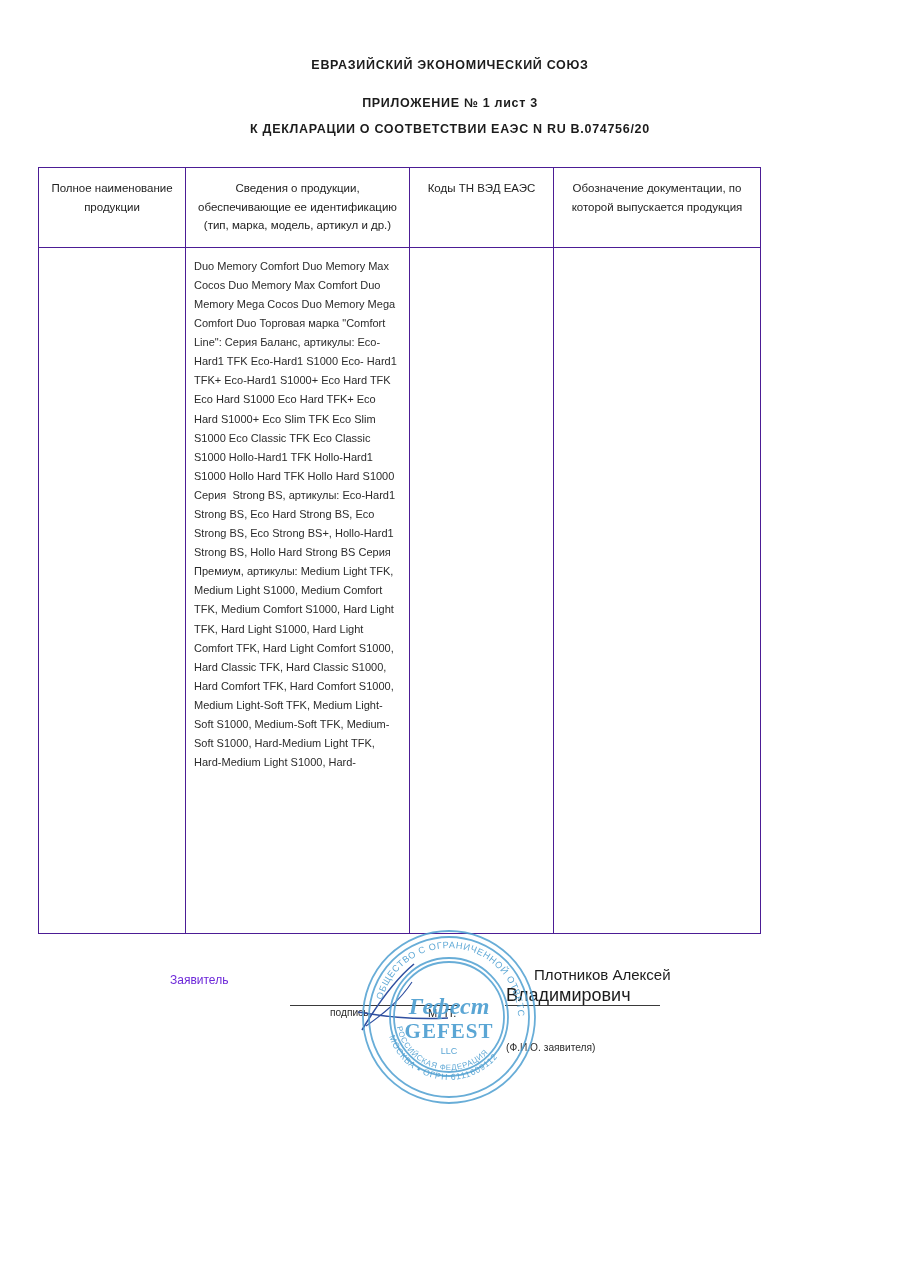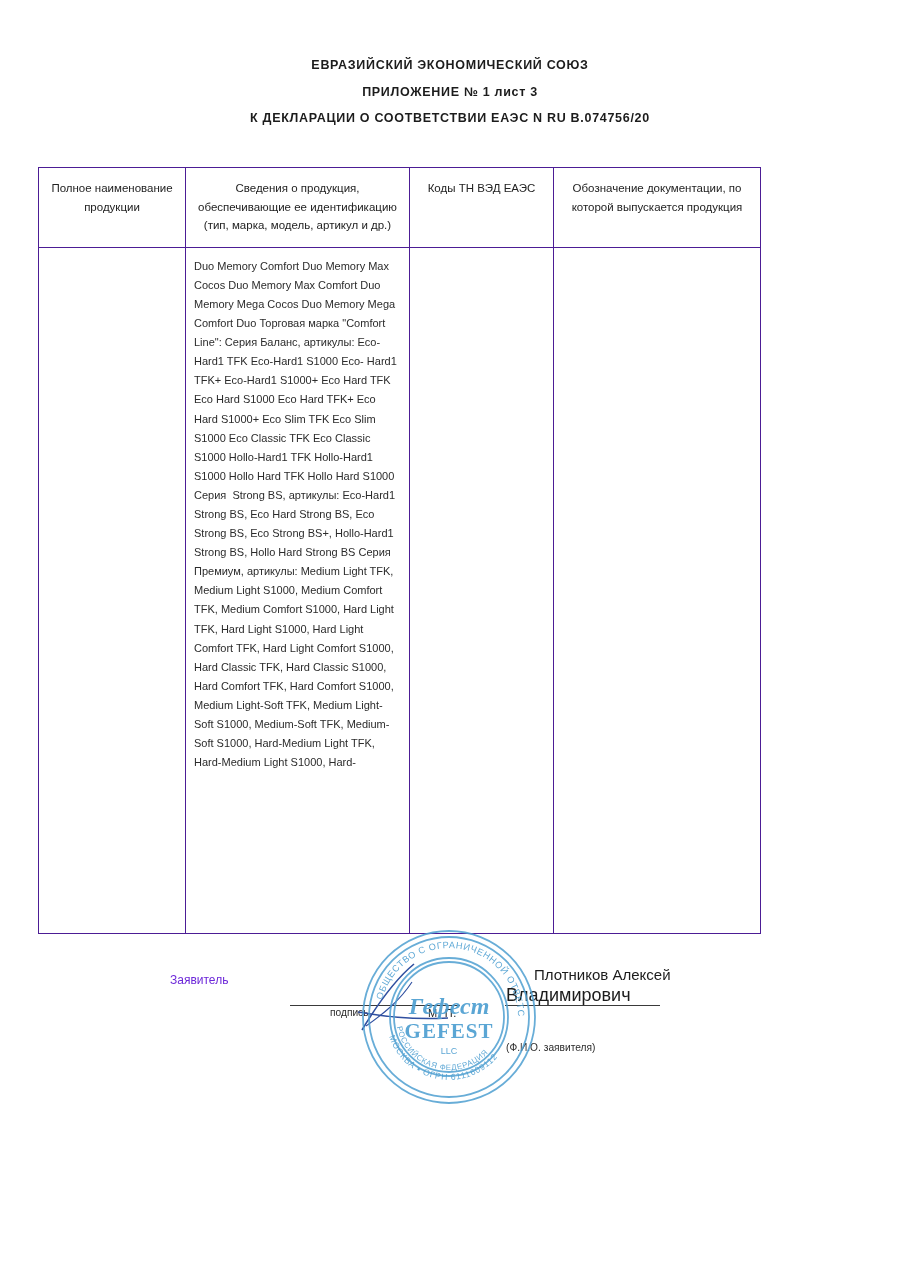--- a/index.html
+++ b/index.html
@@ -30,21 +30,21 @@
     left: 0;
     top: 58px;
     width: 900px;
     text-align: center;
   }
   .heading .line {
     font-size: 12.5px;
     font-weight: bold;
     letter-spacing: 0.7px;
     color: #1c1c1c;
-    margin-bottom: 13px;
+    margin-bottom: 24px;
   }
   .heading .line.l2 { margin-bottom: 12px; }
   .heading .line.l3 { margin-bottom: 0; }
 
   
   .tbl {
     position: absolute;
     left: 38px;
     top: 167px;
     width: 654px;
@@ -176,21 +176,21 @@
   <div class="heading">
     <div class="line l1">ЕВРАЗИЙСКИЙ ЭКОНОМИЧЕСКИЙ СОЮЗ</div>
     <div class="line l2">ПРИЛОЖЕНИЕ № 1 лист 3</div>
     <div class="line l3">К ДЕКЛАРАЦИИ О СООТВЕТСТВИИ ЕАЭС N RU В.074756/20</div>
   </div>
 
   <table class="tbl">
     <thead>
       <tr>
         <th class="col1">Полное наименование продукции</th>
-        <th class="col2">Сведения о продукция, обеспечивающие ее идентификацию (тип, марка, модель, артикул и др.)</th>
+        <th class="col2">Сведения о продукции, обеспечивающие ее идентификацию (тип, марка, модель, артикул и др.)</th>
         <th class="col3">Коды ТН ВЭД ЕАЭС</th>
         <th class="col4">Обозначение документации, по которой выпускается продукция</th>
       </tr>
     </thead>
     <tbody>
       <tr>
         <td class="col1 body-cell">
           <div class="prod-text"></div>
         </td>
         <td class="col2 body-cell">

